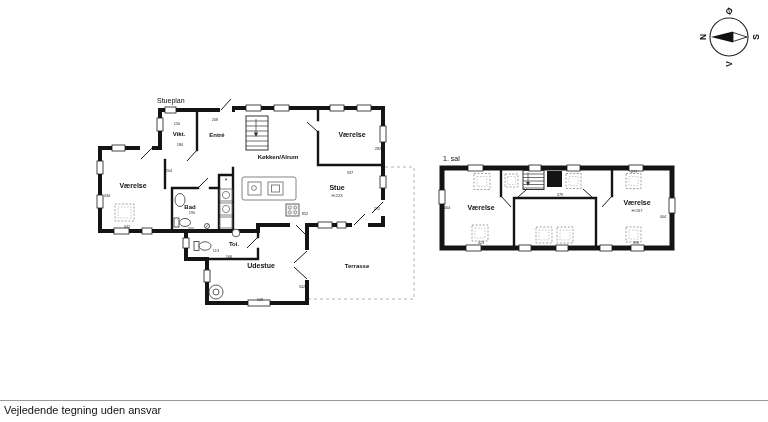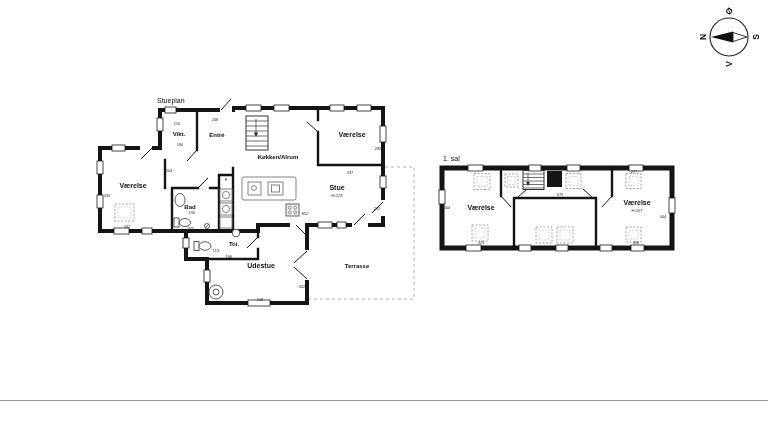--- a/index.html
+++ b/index.html
@@ -243,13 +243,14 @@
     <text x="447" y="209" class="dim-label" text-anchor="middle">404</text>
     <text x="481" y="243.5" class="dim-label" text-anchor="middle">423</text>
     <text x="560" y="196" class="dim-label" text-anchor="middle">379</text>
     <text x="634" y="172.5" class="dim-label" text-anchor="middle">277</text>
     <text x="663" y="218" class="dim-label" text-anchor="middle">404</text>
     <text x="636" y="243.5" class="dim-label" text-anchor="middle">396</text>
   </g>
 </svg>
 
 <div class="footer-rule"></div>
+<div class="footer-text">Vejledende tegning uden ansvar</div>
 </div>
 
 </body></html>

